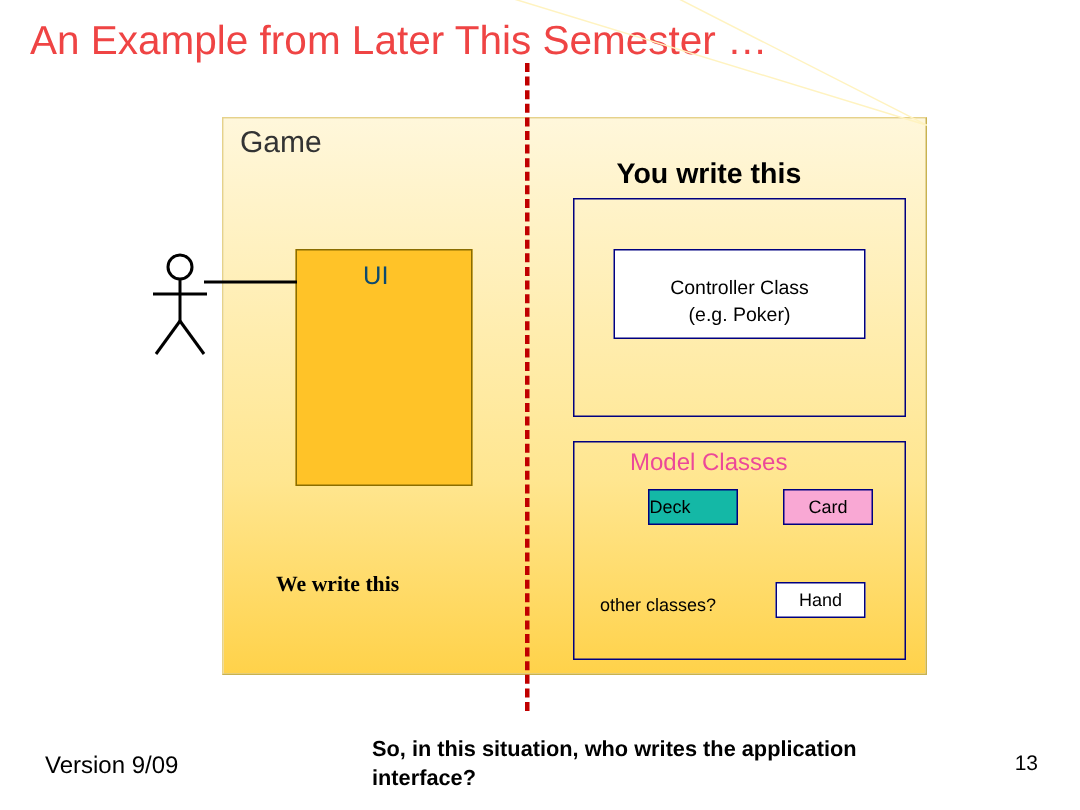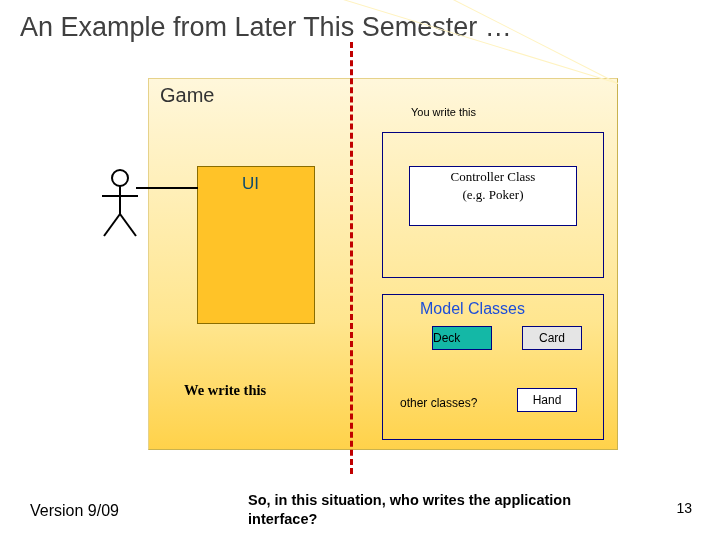--- a/index.html
+++ b/index.html
@@ -7,21 +7,21 @@
     width: 720px;
     height: 540px;
     background: #fff;
     font-family: Arial, Helvetica, sans-serif;
     position: relative;
     overflow: hidden;
   }
   .title {
     font-size: 27px;
     padding: 12px 0 0 20px;
-    color: #404040;
+    color: #ef4444;
   }
   .canvas {
     position: absolute;
     left: 0; top: 50px;
     width: 720px; height: 440px;
   }
   .game-box {
     position: absolute;
     left: 148px; top: 28px;
     width: 470px; height: 372px;
@@ -54,22 +54,22 @@
   .game-label {
     position: absolute;
     left: 160px; top: 34px;
     font-family: Verdana, Geneva, sans-serif;
     font-size: 20px;
     color: #333;
   }
   .you-write {
     position: absolute;
     left: 411px; top: 56px;
-    font-size: 11px;
-    font-weight: normal;
+    font-size: 19px;
+    font-weight: bold;
   }
   .we-write {
     position: absolute;
     left: 184px; top: 332px;
     font-size: 14.5px;
     font-weight: bold;
     font-family: Liberation Serif, serif;
   }
   .app-box {
     position: absolute;
@@ -85,57 +85,57 @@
     font-size: 17px;
     color: #000;
   }
   .controller-box {
     position: absolute;
     left: 409px; top: 116px;
     width: 168px; height: 60px;
     border: 1px solid #000080;
     background: #fff;
     text-align: center;
-    font-family: Liberation Serif, serif;
+    font-family: Liberation Sans, sans-serif;
     font-size: 13px;
-    padding-top: 1px;
+    padding-top: 16px;
     line-height: 1.35;
     color: #000;
   }
   .model-box {
     position: absolute;
     left: 382px; top: 244px;
     width: 222px; height: 146px;
     border: 1.5px solid #000080;
     background: transparent;
   }
   .model-label {
     position: absolute;
     left: 420px; top: 250px;
     font-family: Verdana, Geneva, sans-serif;
     font-size: 16px;
-    color: #1d4ed8;
+    color: #ec4899;
   }
   .deck-box {
     position: absolute;
     left: 432px; top: 276px;
     width: 60px; height: 24px;
     border: 1px solid #000080;
     background: #14b8a6;
     font-family: Verdana, Geneva, sans-serif;
     font-size: 12px;
     text-align: left;
     line-height: 22px;
   }
   .card-box {
     position: absolute;
     left: 522px; top: 276px;
     width: 60px; height: 24px;
     border: 1px solid #000080;
-    background: #e5e5e5;
+    background: #f9a8d4;
     font-family: Verdana, Geneva, sans-serif;
     font-size: 12px;
     text-align: center;
     line-height: 22px;
   }
   .other-classes {
     position: absolute;
     left: 400px; top: 346px;
     font-size: 12px;
   }

